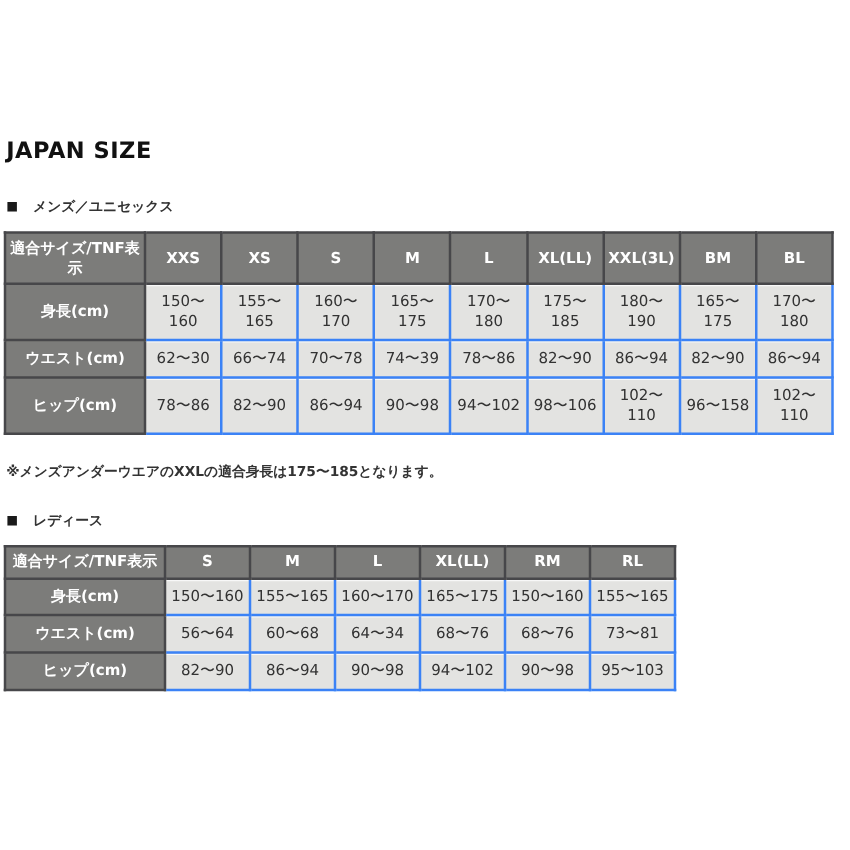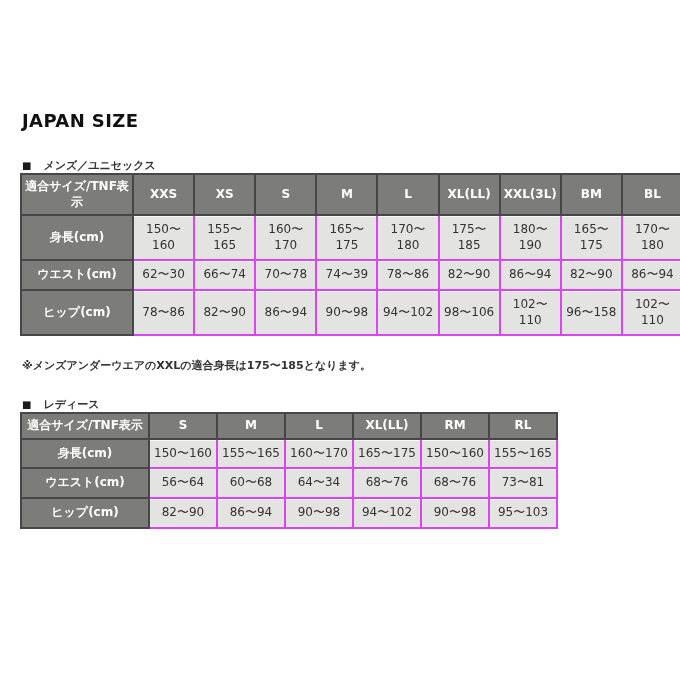--- a/index.html
+++ b/index.html
@@ -4,21 +4,21 @@
 <style>
   * { box-sizing: border-box; }
   html, body { margin: 0; padding: 0; }
   body {
     width: 680px; height: 680px;
     background: #ffffff;
     font-family: "DejaVu Sans", "Liberation Sans", sans-serif;
     color: #333333;
     overflow: hidden;
   }
-  .page { padding: 0 20px; }
+  .page { padding: 0 3px; }
 
   .title {
     margin: 0;
     padding-top: 110px;
     padding-left: 2px;
     font-size: 18px;
     font-weight: bold;
     color: #111111;
     letter-spacing: 0.4px;
   }
@@ -31,21 +31,21 @@
     color: #333333;
     display: flex;
     align-items: center;
     gap: 12px;
   }
   .section-label .bullet { font-size: 10px; line-height: 1; color: #1a1a1a; }
 
   table.size-table {
     border-collapse: collapse;
     table-layout: fixed;
-    margin-top: 0;
+    margin-top: 12px;
   }
   table.mens   { width: 664px; }
   table.ladies { width: 538px; }
   .mens   col.first { width: 112px; }
   .ladies col.first { width: 128px; }
 
   .size-table th {
     background: #7c7c7a;
     color: #ffffff;
     font-weight: bold;
@@ -55,21 +55,21 @@
     text-align: center;
     vertical-align: middle;
     line-height: 1.3;
   }
   .size-table td {
     background: #e3e3e1;
     box-shadow: inset 0 1px 0 rgba(255,255,255,0.75);
     color: #333333;
     font-size: 12px;
     padding: 6px 3px;
-    border: 2px solid #d946ef;
+    border: 2px solid #3b82f6;
     text-align: center;
     vertical-align: middle;
     line-height: 1.3;
   }
 
   .footnote {
     margin-top: 22px;
     margin-left: 2px;
     font-size: 11px;
     font-weight: bold;

